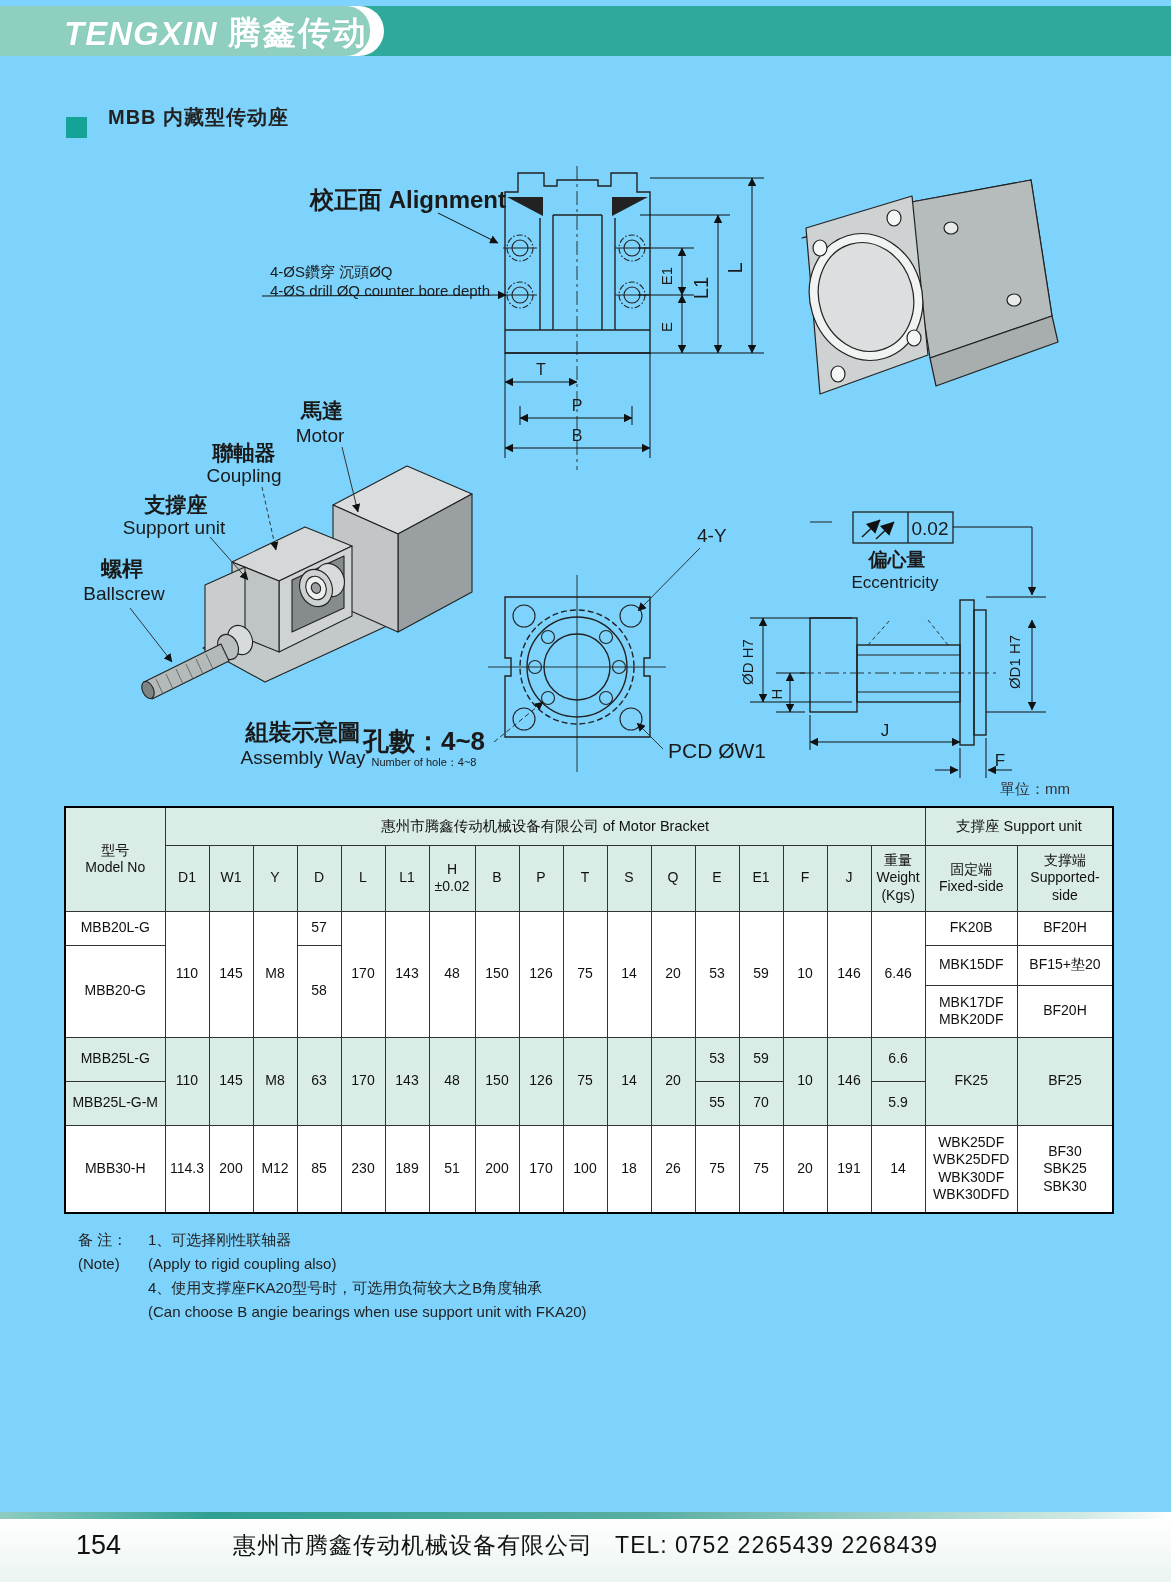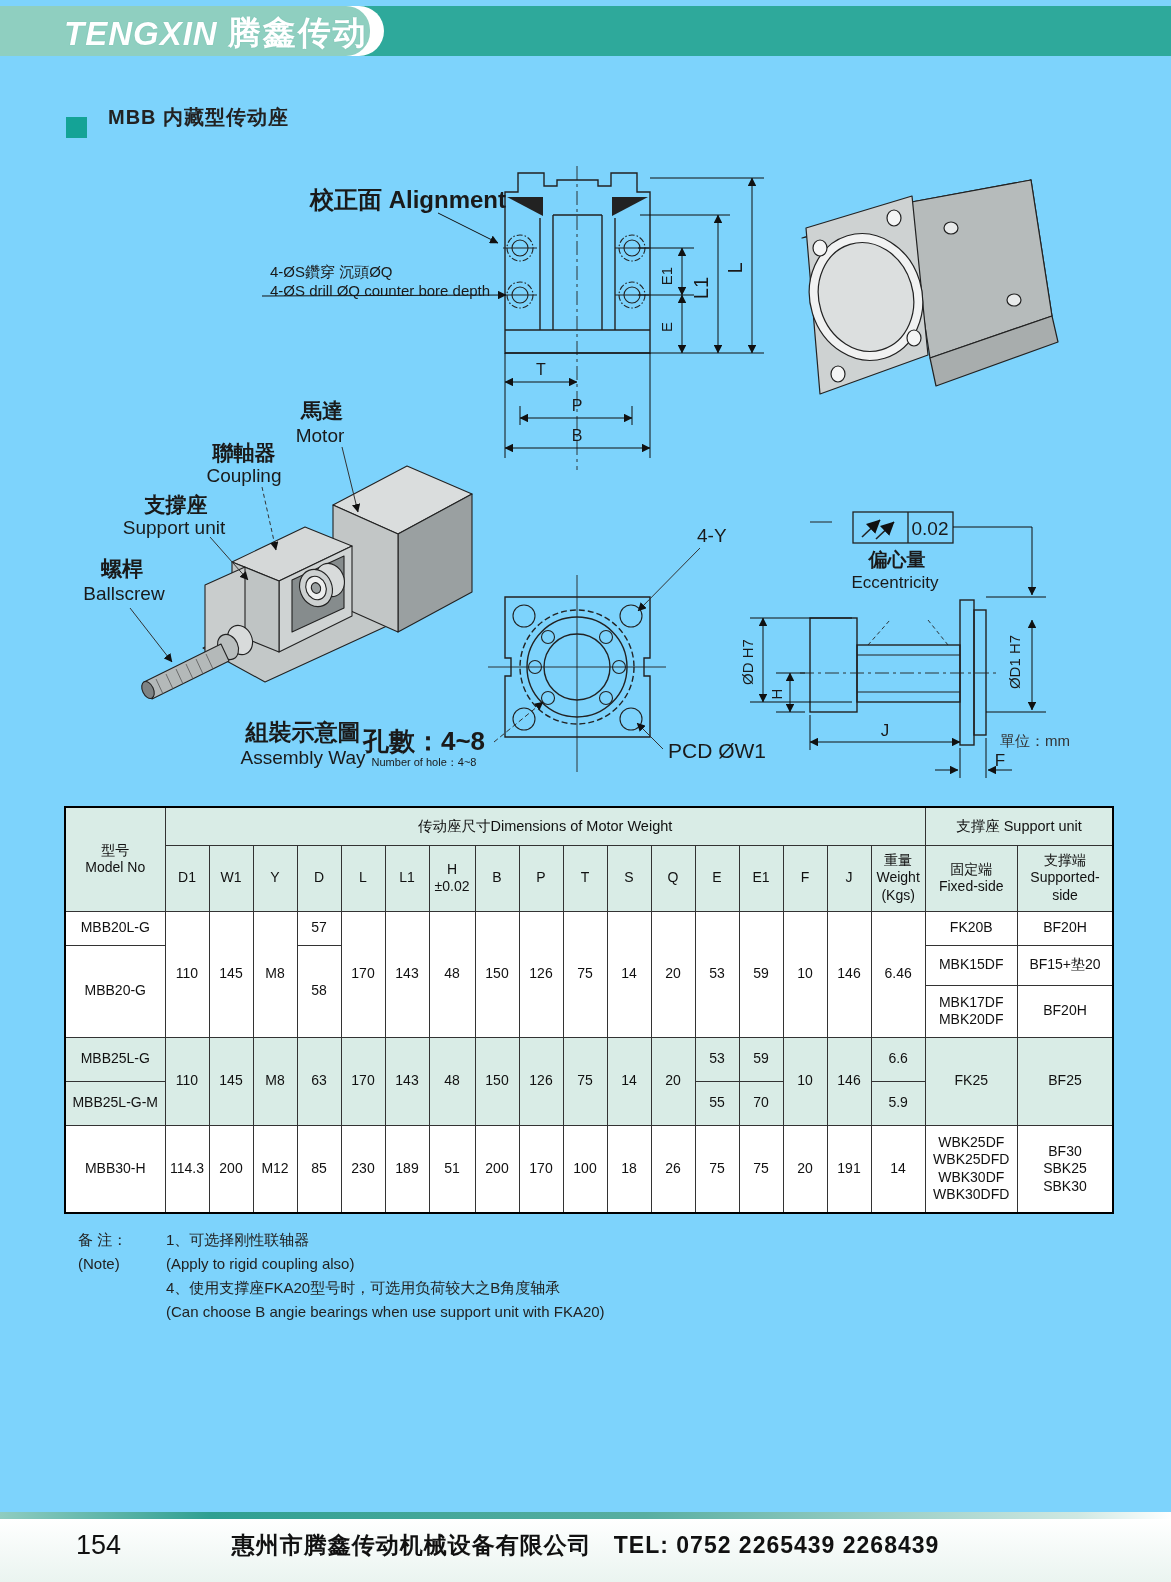--- a/index.html
+++ b/index.html
@@ -11,41 +11,41 @@
   .band-light{position:absolute;left:0;top:0;width:370px;height:50px;background:#8fcfc0;border-radius:0 24px 24px 0;}
   .logo{position:absolute;left:64px;top:5px;width:300px;display:flex;gap:10px;align-items:center;
         font-weight:bold;font-style:italic;font-size:33px;color:#ffffff;letter-spacing:1px;
         text-shadow:0 0 1px #5bb3a4; white-space:nowrap;}
   .logo .zh{font-style:normal;letter-spacing:2px;}
   
   .sec-bullet{position:absolute;left:66px;top:117px;width:21px;height:21px;background:#14a396;}
   .sec-title{position:absolute;left:108px;top:104px;font-size:20px;font-weight:bold;color:#222;letter-spacing:1px;}
   
   #drawings{position:absolute;left:0;top:155px;width:1171px;height:650px;}
-  .unit-note{position:absolute;left:1000px;top:732px;width:110px;font-size:15px;color:#333;text-align:left;}
+  .unit-note{position:absolute;left:1000px;top:780px;width:110px;font-size:15px;color:#333;text-align:left;}
   
   .dims-table{position:absolute;left:64px;top:806px;border-collapse:collapse;table-layout:fixed;width:1044px;background:#fff;}
   .dims-table th,.dims-table td{border:1px solid #333;text-align:center;vertical-align:middle;
        font-size:14px;font-weight:normal;padding:1px 1px;white-space:pre-line;line-height:1.25;color:#111;}
   .dims-table{border:2px solid #000;}
   .dims-table .hd{background:#d9ece6;font-size:14px;}
   .dims-table .grp{font-size:14.5px;}
   .dims-table tr.mint td{background:#d9ece6;}
   .dims-table td.model{font-size:14px;}
   
   .notes{position:absolute;left:78px;top:1228px;font-size:15px;color:#222;line-height:24px;}
-  .notes .row{display:flex;gap:18px;}
+  .notes .row{display:flex;}
   .notes .lab{width:70px;flex:none;}
   
   .foot-bar{position:absolute;left:0;top:1512px;width:100%;height:7px;
       background:linear-gradient(90deg,#8fccc0 0%,#2f9f92 18%,#58aea1 55%,#cfe8e2 92%,#ffffff 100%);}
   .foot-area{position:absolute;left:0;top:1519px;width:100%;height:63px;
       background:linear-gradient(180deg,#ffffff 0%,#eaf4f0 100%);}
   .page-num{position:absolute;left:76px;top:1530px;font-size:27px;color:#111;text-align:center;}
-  .foot-line{position:absolute;left:0;top:1530px;width:100%;text-align:center;font-size:23px;font-weight:bold;color:#111;letter-spacing:1px;}
+  .foot-line{position:absolute;left:0;top:1530px;width:100%;text-align:center;font-size:23px;font-weight:normal;color:#111;letter-spacing:1px;}
   svg text{font-family:"Liberation Sans","DejaVu Sans",sans-serif;fill:#1a1a1a;}
 </style>
 </head>
 <body>
 
 <div id="page">
 
   <div class="band">
     <div class="band-white-arc"></div>
     <div class="band-light"></div>
@@ -301,21 +301,21 @@
         <col style="width:44px">
       <col style="width:44px">
         <col style="width:54px">
         <col style="width:92px">
         <col style="width:96px">
     </colgroup>
     <tbody>
         <tr style="height:38px">
       <th class="hd" rowspan="2">型号
 Model No</th>
-      <th class="hd grp" colspan="17">传动座尺寸Dimensions of Motor Weight</th>
+      <th class="hd grp" colspan="17">惠州市腾鑫传动机械设备有限公司 of Motor Bracket</th>
       <th class="hd grp" colspan="2">支撑座  Support unit</th>
     </tr>
     <tr style="height:66px">
       <th class="hd">D1</th>
       <th class="hd">W1</th>
       <th class="hd">Y</th>
       <th class="hd">D</th>
       <th class="hd">L</th>
       <th class="hd">L1</th>
       <th class="hd">H

